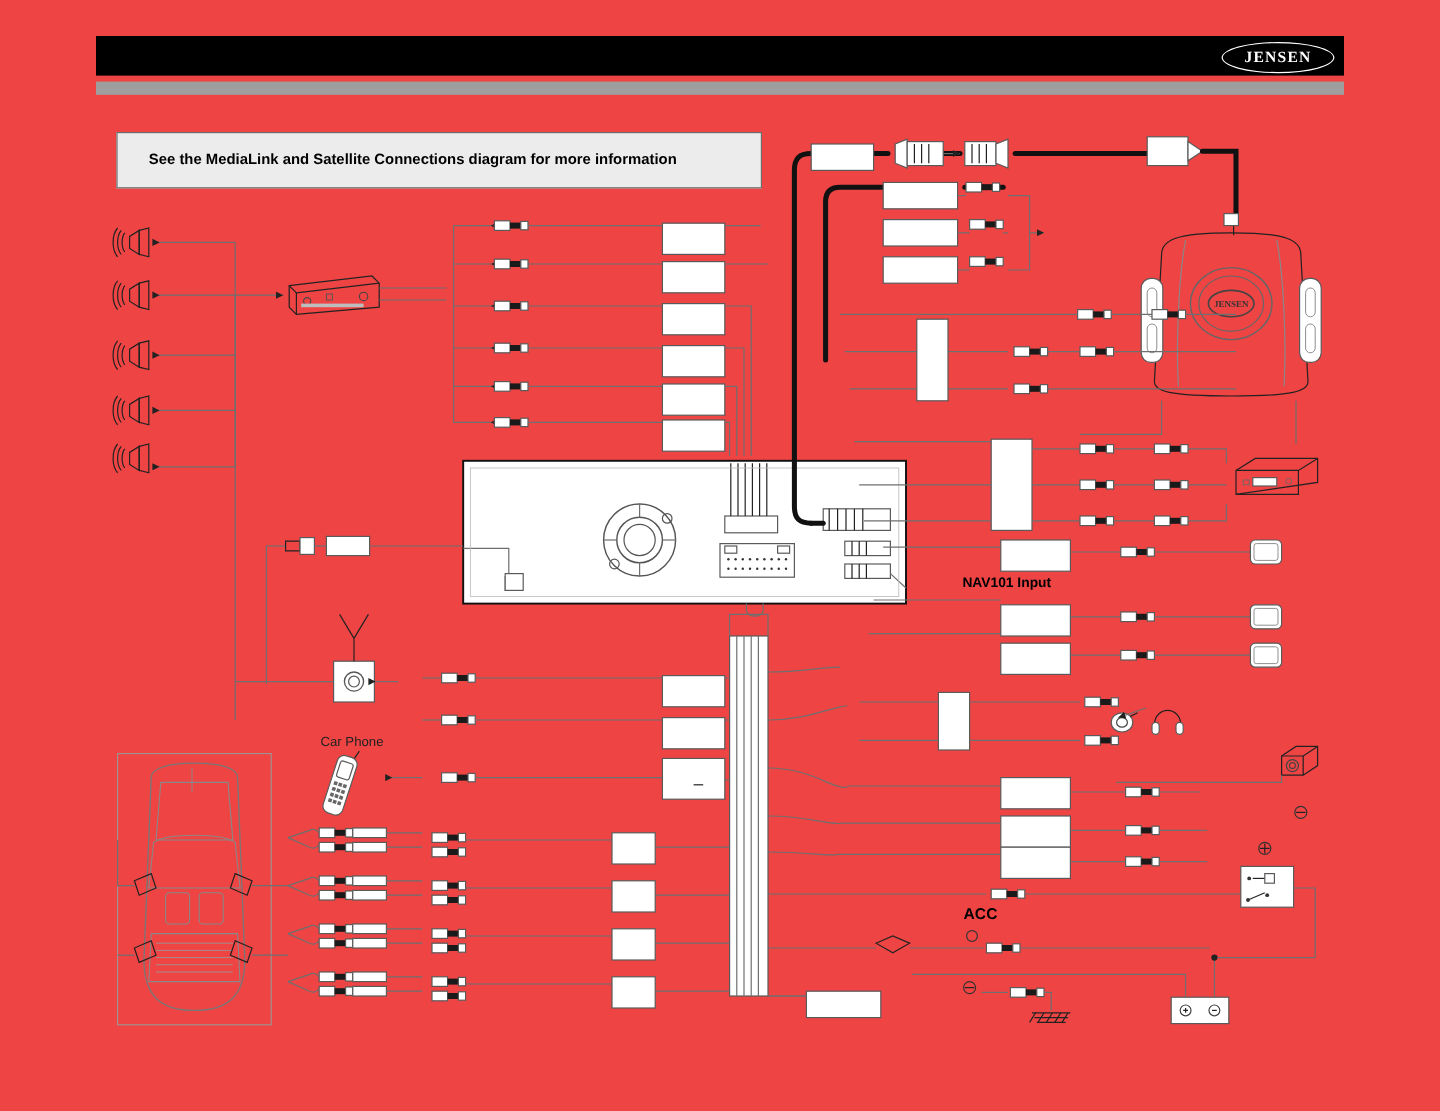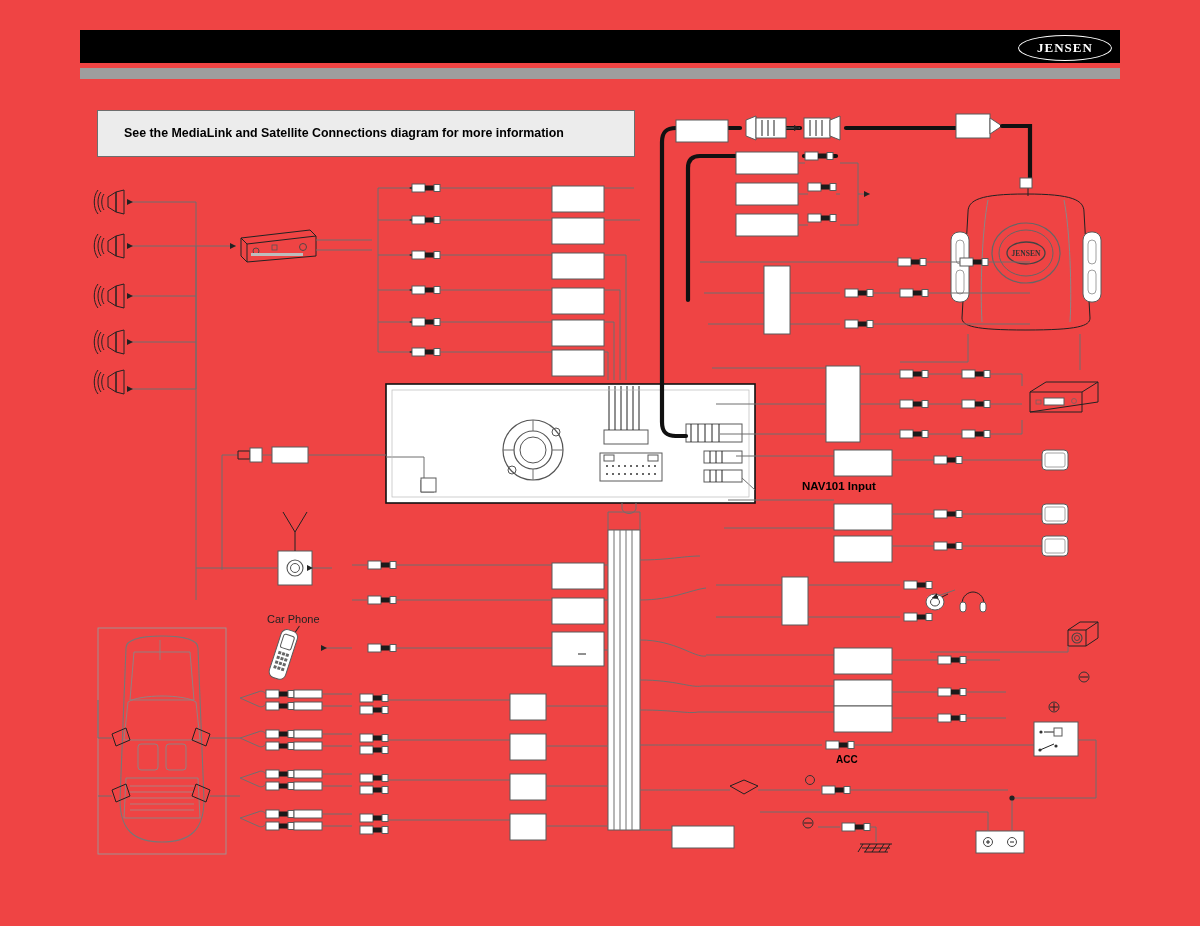--- a/index.html
+++ b/index.html
@@ -109,21 +109,21 @@
   <div class="hdr-gray"></div>
 
   <div class="note-box">
     <div class="note-text">
       <span>See the MediaLink and Satellite Connections diagram for more information</span><br>
     </div>
   </div>
 
   <div class="lbl" style="left:766px; top:480px;margin-left:36px;">NAV101 Input</div>
   <div class="lbl-sm" style="left:267px; top:613px; font-size:11px;">Car Phone</div>
-  <div class="lbl" style="left:836px; top:754px; font-size:10px;">ACC</div>
+  <div class="lbl" style="left:803px; top:754px; font-size:13px;">ACC</div>
   <div class="vert-lbl" style="left:786px; top:580px; height:44px;"><span>HEADPHONE</span> <span>MULTIZONE</span></div>
 
   <svg class="layer" viewBox="0 0 1200 926">
 
     <defs>
       <marker id="ar" markerWidth="7" markerHeight="7" refX="6" refY="3" orient="auto">
         <path d="M0,0 L6,3 L0,6 z" fill="#222"></path>
       </marker>
       <marker id="arl" markerWidth="7" markerHeight="7" refX="1" refY="3" orient="auto">
         <path d="M6,0 L0,3 L6,6 z" fill="#222"></path>

